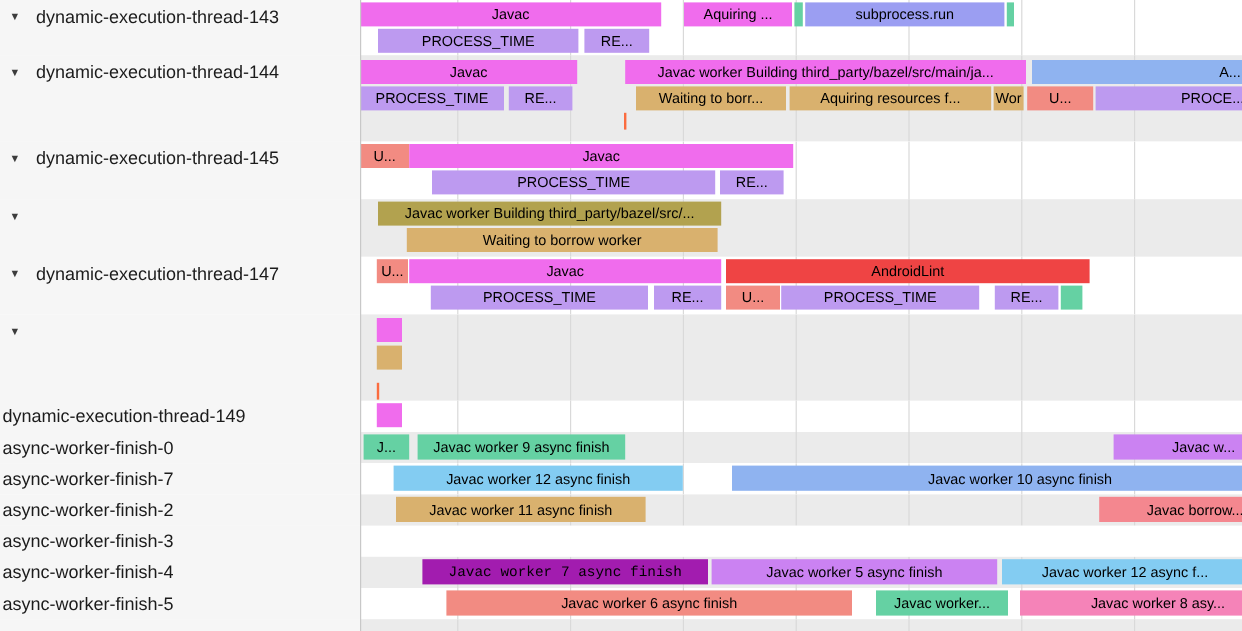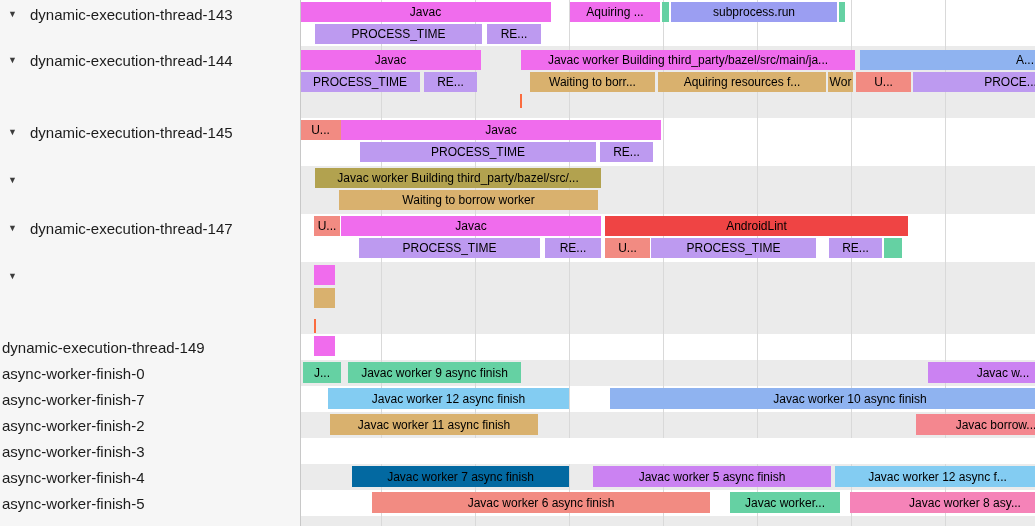--- a/index.html
+++ b/index.html
@@ -361,21 +361,21 @@
         </div>
       </div>
       <div class="timeline-cell alt">
         <div class="gridline" style="left: 81px;"></div>
         <div class="gridline" style="left: 175px;"></div>
         <div class="gridline" style="left: 269px;"></div>
         <div class="gridline" style="left: 363px;"></div>
         <div class="gridline" style="left: 457px;"></div>
         <div class="gridline" style="left: 551px;"></div>
         <div class="gridline" style="left: 645px;"></div>
-        <div class="slice" style="left: 52px; top: 2px; width: 217px; height: 21px; background: #0369a1;">
+        <div class="slice" style="left: 52px; top: 2px; width: 238px; height: 21px; background: #a21caf; font-family: Liberation Mono, monospace;">
           <span>Javac worker 7 async finish</span>
         </div>
         <div class="slice" style="left: 293px; top: 2px; width: 238px; height: 21px; background: rgb(203, 130, 242);">
           <span>Javac worker 5 async finish</span>
         </div>
         <div class="slice" style="left: 535px; top: 2px; width: 205px; height: 21px; background: rgb(131, 204, 242);">
           <span>Javac worker 12 async f...</span>
         </div>
       </div>
     </div>

